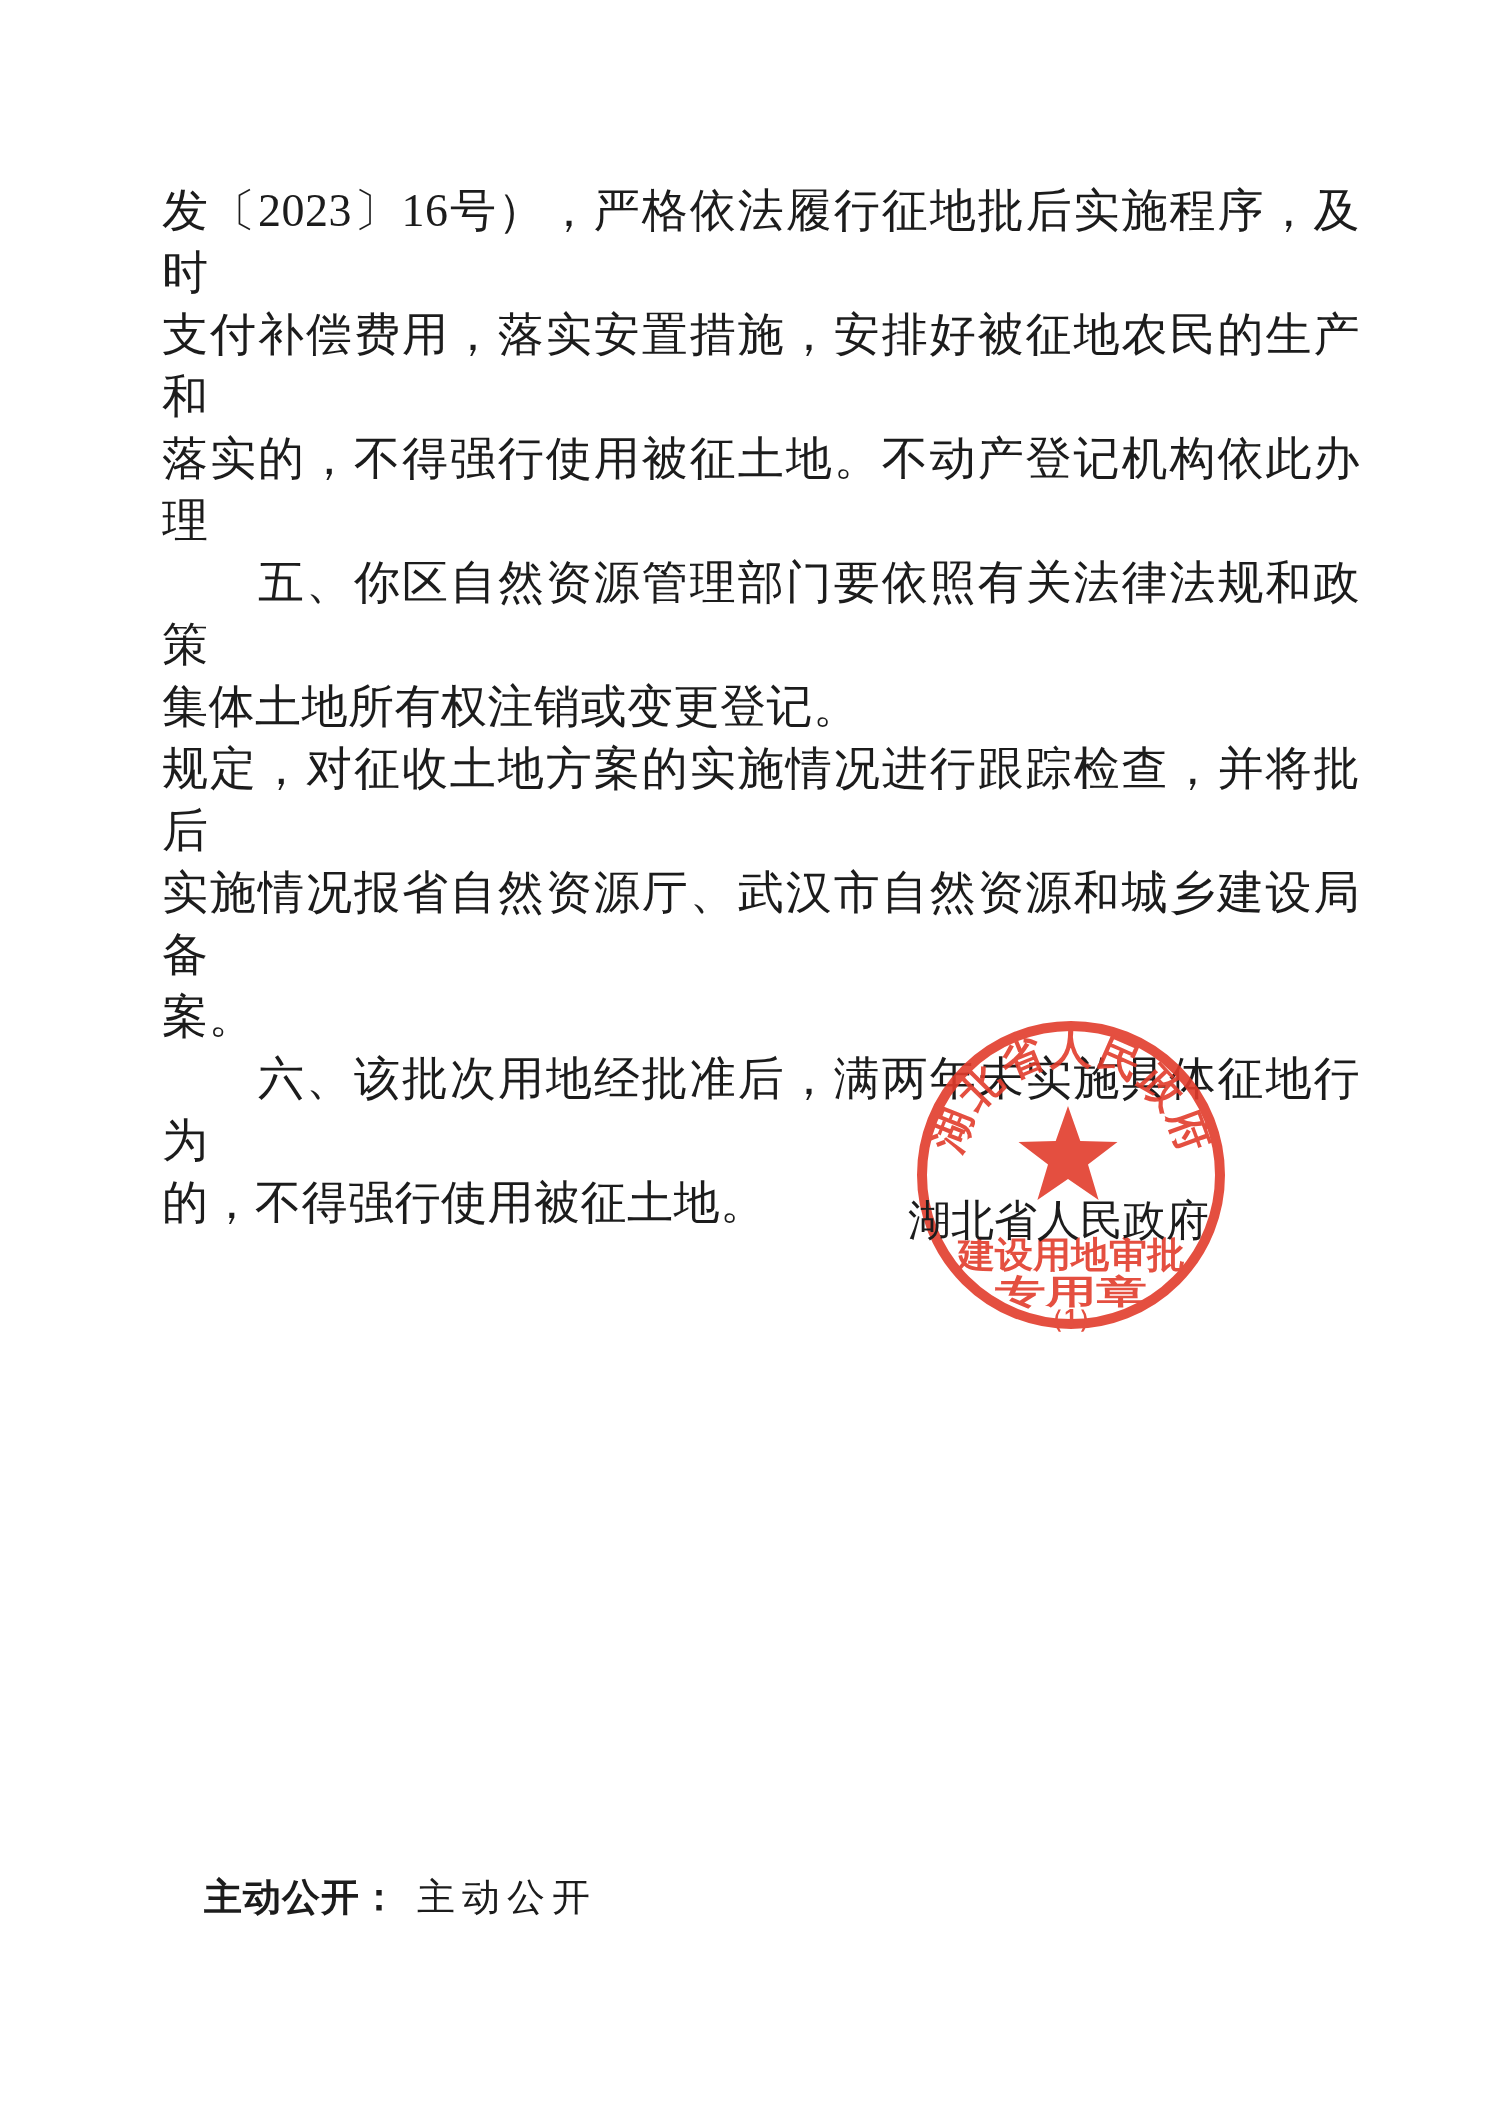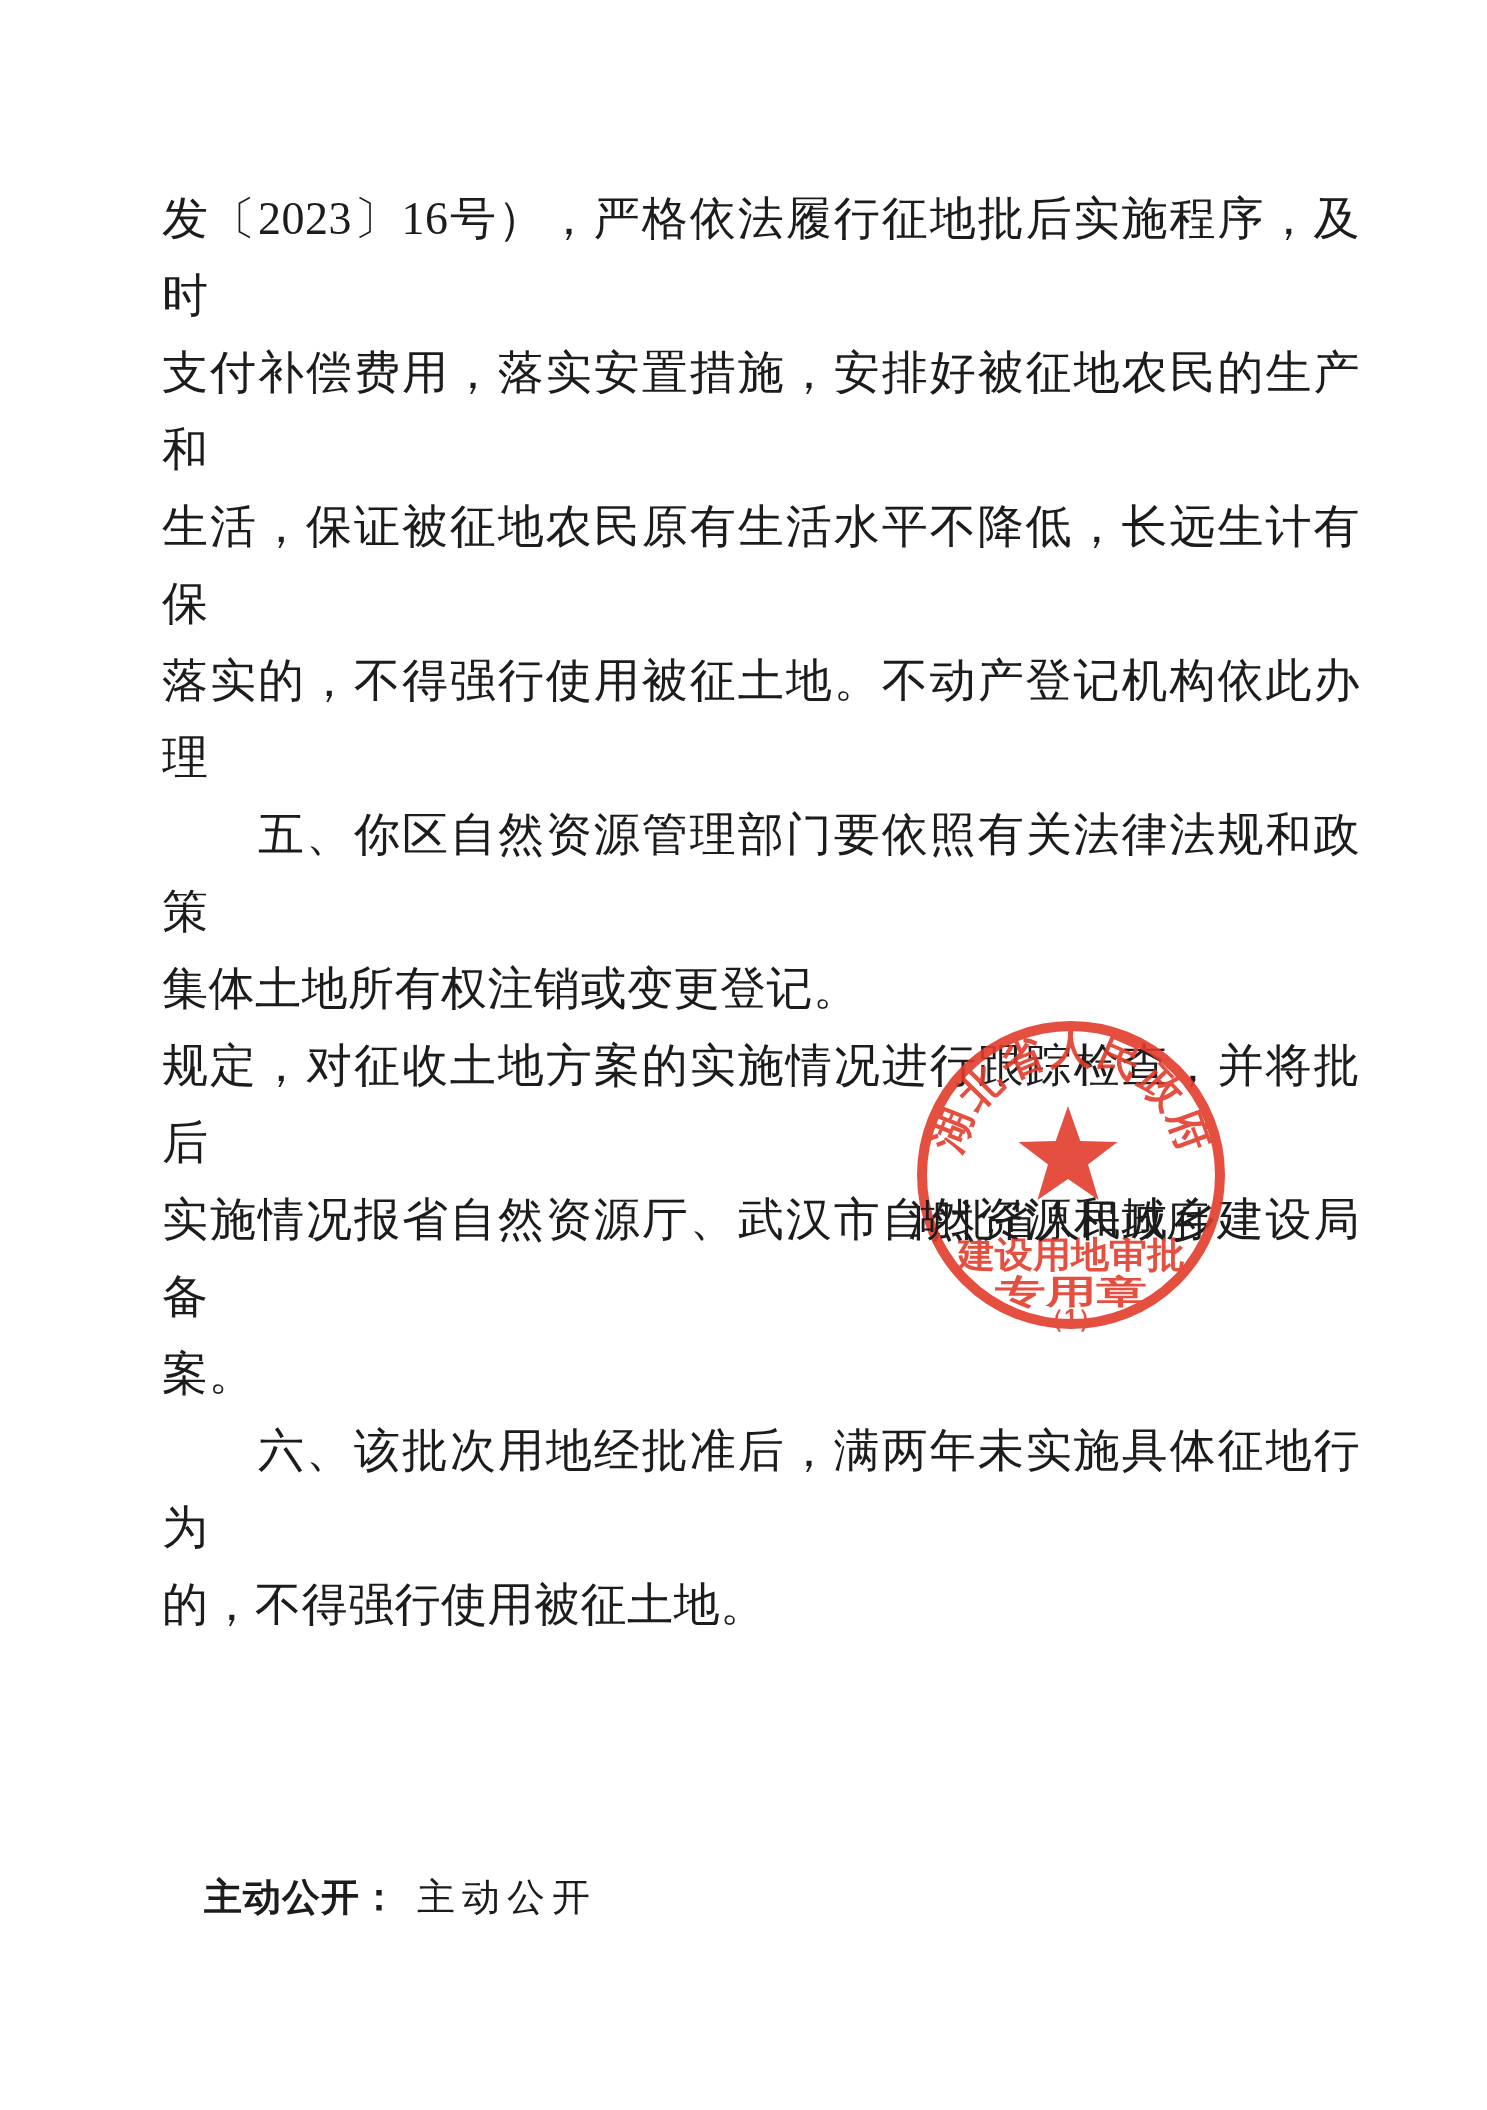--- a/index.html
+++ b/index.html
@@ -13,21 +13,21 @@
     font-family: "Liberation Serif", "DejaVu Serif", serif;
     color: #1c1c1c;
   }
   
   .body-text {
     position: absolute;
     left: 162px;
     top: 180px;
     width: 1198px;
     font-size: 46px;
-    line-height: 77px;
+    line-height: 62px;
     letter-spacing: 0.5px;
   }
   .line { text-align: justify; white-space: nowrap; }
   .line.fill { text-align-last: justify; white-space: normal; }
   .line.indent { text-indent: 96px; }
   
   .seal {
     position: absolute;
     left: 911px;
     top: 1015px;
@@ -78,21 +78,20 @@
   .footer-value { margin-left: 18px; letter-spacing: 7px; }
 </style>
 </head>
 <body>
 
 <div class="page">
 
   <div class="body-text">
     <div class="line fill">发〔2023〕16号），严格依法履行征地批后实施程序，及时</div>
     <div class="line fill">支付补偿费用，落实安置措施，安排好被征地农民的生产和</div>
-    <div class="line fill">生活，保证被征地农民原有生活水平不降低，长远生计有保</div>
     <div class="line fill">落实的，不得强行使用被征土地。不动产登记机构依此办理</div>
     <div class="line fill indent">五、你区自然资源管理部门要依照有关法律法规和政策</div>
     <div class="line">集体土地所有权注销或变更登记。</div>
     <div class="line fill">规定，对征收土地方案的实施情况进行跟踪检查，并将批后</div>
     <div class="line fill">实施情况报省自然资源厅、武汉市自然资源和城乡建设局备</div>
     <div class="line">案。</div>
     <div class="line fill indent">六、该批次用地经批准后，满两年未实施具体征地行为</div>
     <div class="line">的，不得强行使用被征土地。</div>
   </div>
 

